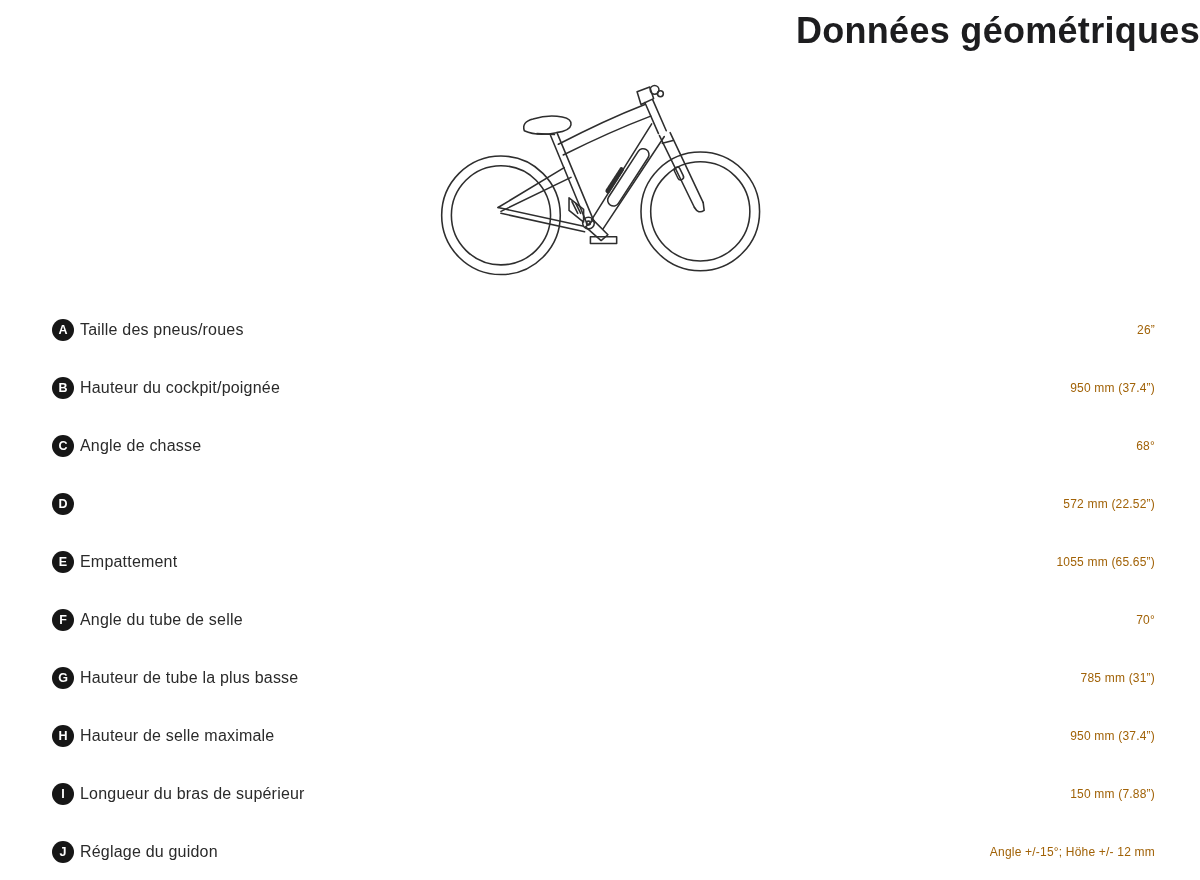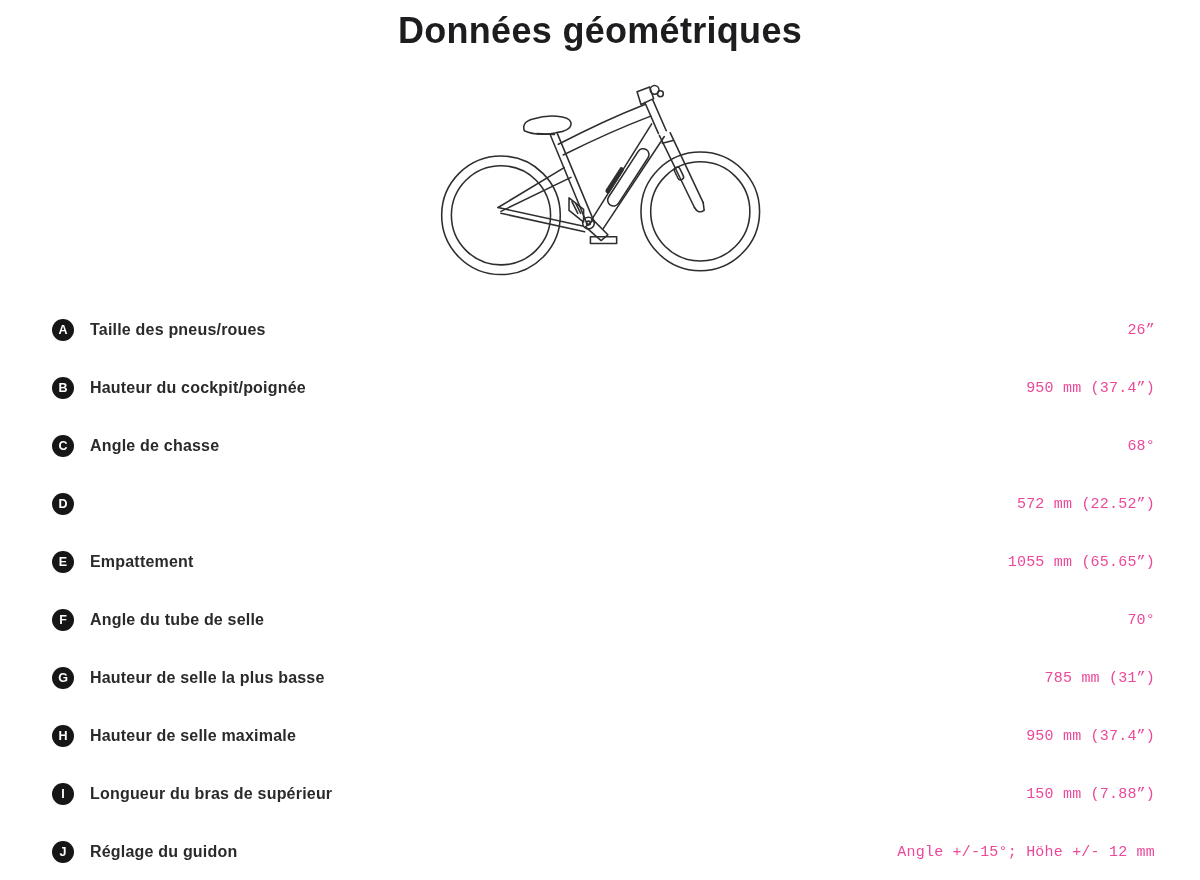--- a/index.html
+++ b/index.html
@@ -6,21 +6,21 @@
   html, body { margin: 0; padding: 0; background: #ffffff; }
   body {
     width: 1200px; height: 880px;
     font-family: "Liberation Sans", sans-serif;
     color: #222; overflow: hidden;
   }
   .page { position: relative; width: 1200px; height: 880px; background: #fff; }
 
   .page-title {
     position: absolute; top: 10px; left: 0; width: 100%;
-    margin: 0; text-align: center;
+    margin: 0; text-align: right;
     font-size: 36px; font-weight: 700; letter-spacing: 0.3px;
     color: #1d1d1f;
   }
 
   .bike-wrap {
     position: absolute; left: 430px; top: 80px;
     width: 350px; height: 220px;
   }
   .bike-wrap svg { width: 100%; height: 100%; display: block; }
 
@@ -30,28 +30,28 @@
     display: flex; align-items: center;
     padding: 0 45px 0 52px;
   }
   .badge {
     flex: none; width: 22px; height: 22px; border-radius: 50%;
     background: #161616; color: #ffffff;
     display: flex; align-items: center; justify-content: center;
     font-size: 12.5px; font-weight: 700; line-height: 1;
   }
   .spec-label {
-    margin-left: 16px;
-    font-size: 16px; font-weight: 700; letter-spacing: 0.2px;
+    margin-left: 6px;
+    font-size: 16px; font-weight: 400; letter-spacing: 0.2px;
     color: #2a2a2a;
   }
   .spec-value {
     margin-left: auto;
-    font-size: 15px; font-weight: 400; letter-spacing: 0.2px;
-    color: #ec4899; text-align: right; white-space: nowrap; font-family: Liberation Mono, monospace;
+    font-size: 12px; font-weight: 400; letter-spacing: 0.2px;
+    color: #a16207; text-align: right; white-space: nowrap;
   }
 </style>
 </head>
 <body>
 
 <div class="page">
 
   <h1 class="page-title">Données géométriques</h1>
 
   <div class="bike-wrap">
@@ -143,21 +143,21 @@
     </div>
 
     <div class="spec-row">
       <span class="badge">F</span>
       <span class="spec-label">Angle du tube de selle</span>
       <span class="spec-value">70°</span>
     </div>
 
     <div class="spec-row">
       <span class="badge">G</span>
-      <span class="spec-label">Hauteur de selle la plus basse</span>
+      <span class="spec-label">Hauteur de tube la plus basse</span>
       <span class="spec-value">785 mm (31”)</span>
     </div>
 
     <div class="spec-row">
       <span class="badge">H</span>
       <span class="spec-label">Hauteur de selle maximale</span>
       <span class="spec-value">950 mm (37.4”)</span>
     </div>
 
     <div class="spec-row">

